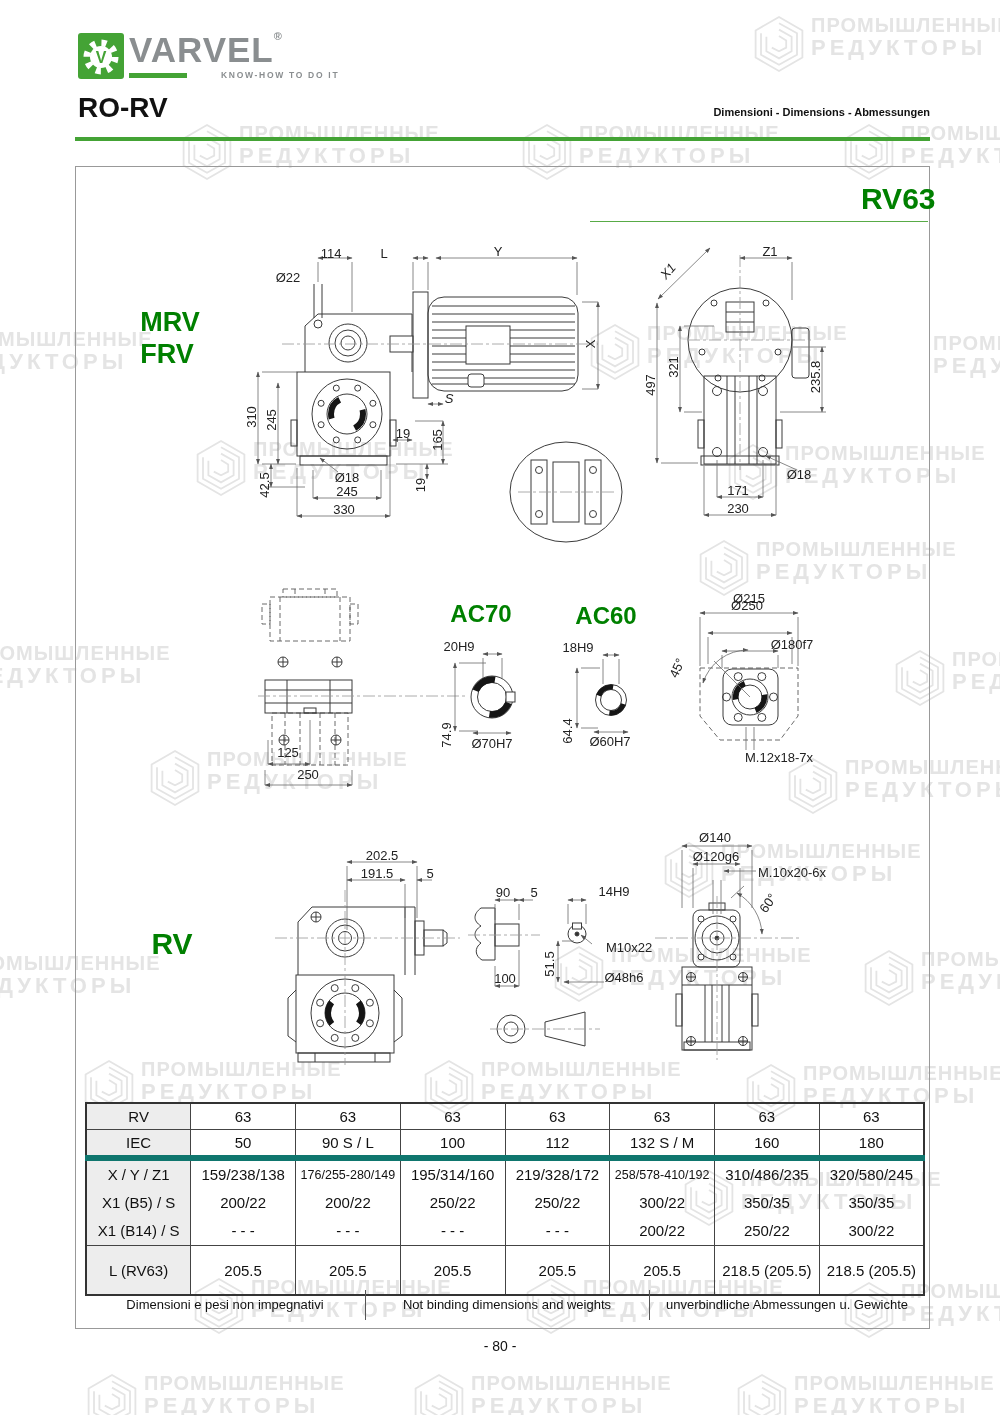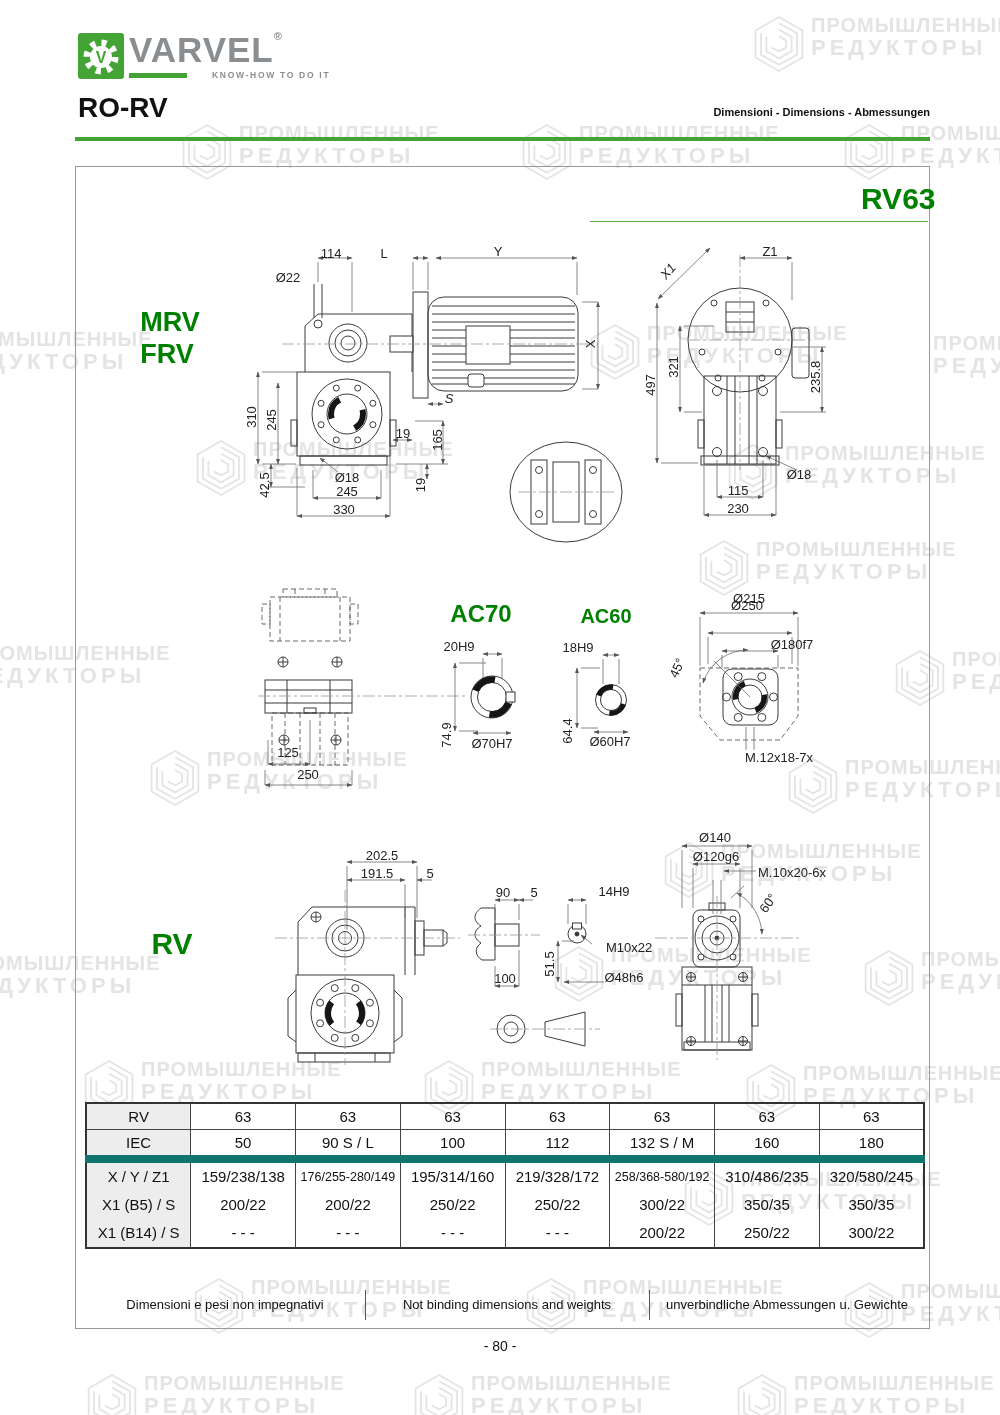--- a/index.html
+++ b/index.html
@@ -12,41 +12,41 @@
   .wm{position:absolute;display:flex;align-items:flex-start;gap:5px;z-index:0;
       color:#e4e4e4;font-weight:bold;white-space:nowrap;pointer-events:none;}
   .wm svg{width:54px;height:60px;flex:none;}
   .wm-l1{font-size:20px;letter-spacing:1px;line-height:22px;}
   .wm-l2{font-size:22px;letter-spacing:4px;line-height:24px;}
   
   .brand-box{left:78px;top:33px;width:46px;height:46px;}
   .brand-word{left:129px;top:30px;font-size:35px;font-weight:bold;color:#8a8e90;letter-spacing:1px;z-index:2;}
   .brand-reg{font-size:11px;vertical-align:22px;}
   .brand-bar{left:129px;top:73px;width:58px;height:5px;background:#44a335;z-index:2;}
-  .brand-tagline{left:193px;top:70px;font-size:8.5px;font-weight:bold;color:#8a8e90;letter-spacing:1.7px;z-index:2;padding-left:19px;}
+  .brand-tagline{left:202px;top:70px;font-size:8.5px;font-weight:bold;color:#8a8e90;letter-spacing:1.7px;z-index:2;padding-left:19px;}
   .series-title{left:78px;top:92px;font-size:28px;font-weight:bold;color:#111;z-index:2;}
   .section-title{right:70px;top:106px;font-size:11px;font-weight:bold;color:#111;z-index:2;}
   .green-rule{left:75px;top:137px;width:855px;height:4px;background:#44a335;z-index:2;}
   
   .content-box{left:75px;top:166px;width:853px;height:1161px;border:1.5px solid #999;z-index:1;background:transparent;}
   .model-label{left:861px;top:182px;font-size:30px;font-weight:bold;color:#008000;z-index:3;}
   .model-rule{left:590px;top:221px;width:338px;height:1px;background:#58ab46;z-index:2;}
   
   .glabel{position:absolute;transform:translate(-50%,-50%);font-weight:bold;color:#008000;z-index:3;white-space:nowrap;}
   .dm{position:absolute;transform:translate(-50%,-50%);font-size:13px;color:#222;z-index:3;white-space:nowrap;}
   .dmv{transform:translate(-50%,-50%) rotate(-90deg);}
   .dit{font-style:italic;}
   
   table.spec{position:absolute;left:85px;top:1102px;width:840px;border-collapse:collapse;
              table-layout:fixed;z-index:2;font-size:15px;color:#111;}
   table.spec{border:2px solid #333;}
   table.spec td{border:1px solid #444;text-align:center;padding:0;background:transparent;}
   table.spec td.lbl{background:#ededed;}
   tr.r1 td{height:25px;}
-  tr.r2 td{height:25px;border-bottom:8px solid #0f766e;}
+  tr.r2 td{height:25px;border-bottom:6px solid #0f766e;}
   tr.rg td{height:84px;vertical-align:middle;}
   tr.rg td div{height:28px;line-height:28px;}
   tr.r4 td{height:48px;}
   .sm{font-size:12.5px;}
   
   .foot-note{position:absolute;top:1297px;font-size:13px;color:#111;z-index:2;text-align:center;transform:translateX(-50%);white-space:nowrap;}
   .foot-div{position:absolute;top:1290px;width:1px;height:30px;background:#555;z-index:2;}
   .page-num{left:0;top:1338px;width:1000px;text-align:center;font-size:14px;color:#111;z-index:2;}
   svg.draw{position:absolute;left:75px;top:230px;z-index:1;}
   .o{stroke:#3b3b3b;fill:none;stroke-width:1;}
@@ -326,21 +326,21 @@
 <div class="abs section-title">Dimensioni - Dimensions - Abmessungen</div>
 <div class="abs green-rule"></div>
 
 <div class="abs content-box"></div>
 <div class="abs model-label">RV63</div>
 <div class="abs model-rule"></div>
 
 <div class="glabel" style="left:170px;top:322px;font-size:27px">MRV</div>
 <div class="glabel" style="left:167px;top:354px;font-size:27px">FRV</div>
 <div class="glabel" style="left:481px;top:614px;font-size:24px">AC70</div>
-<div class="glabel" style="left:606px;top:616px;font-size:20px">AC60</div>
+<div class="glabel" style="left:606px;top:616px;font-size:24px">AC60</div>
 <div class="glabel" style="left:172px;top:944px;font-size:30px">RV</div>
 
 <svg class="draw" width="855" height="860" viewBox="75 230 855 860">
   <defs>
     <marker id="ar" viewBox="0 0 10 10" refX="9" refY="5" markerWidth="7" markerHeight="7" orient="auto-start-reverse">
       <path d="M0,1.5 L10,5 L0,8.5 z" fill="#555"></path>
     </marker>
   </defs>
 
   <g class="o">
@@ -677,21 +677,21 @@
 <span class="dm dmv" style="left:420px;top:485px">19</span>
 <span class="dm dmv" style="left:264px;top:485px">42.5</span>
 <span class="dm" style="left:347px;top:491px">245</span>
 <span class="dm" style="left:344px;top:509px">330</span>
 <span class="dm dit" style="left:668px;top:271px;transform:translate(-50%,-50%) rotate(-48deg)">X1</span>
 <span class="dm" style="left:770px;top:251px">Z1</span>
 <span class="dm dmv" style="left:650px;top:385px">497</span>
 <span class="dm dmv" style="left:673px;top:367px">321</span>
 <span class="dm dmv" style="left:815px;top:377px">235.8</span>
 <span class="dm" style="left:799px;top:474px">Ø18</span>
-<span class="dm" style="left:738px;top:490px">115</span>
+<span class="dm" style="left:738px;top:490px">171</span>
 <span class="dm" style="left:738px;top:508px">230</span>
 
 <span class="dm" style="left:288px;top:752px">125</span>
 <span class="dm" style="left:308px;top:774px">250</span>
 <span class="dm" style="left:459px;top:646px">20H9</span>
 <span class="dm dmv" style="left:446px;top:735px">74.9</span>
 <span class="dm" style="left:492px;top:743px">Ø70H7</span>
 <span class="dm" style="left:578px;top:647px">18H9</span>
 <span class="dm dmv" style="left:567px;top:731px">64.4</span>
 <span class="dm" style="left:610px;top:741px">Ø60H7</span>
@@ -768,35 +768,45 @@
       <div>195/314/160</div>
       <div>250/22</div>
       <div>- - -</div>
     </td>
     <td>
       <div>219/328/172</div>
       <div>250/22</div>
       <div>- - -</div>
     </td>
     <td>
-      <div class="sm">258/368-580/192</div>
+      <div class="sm">258/578-410/192</div>
       <div>300/22</div>
       <div>200/22</div>
     </td>
     <td>
       <div>310/486/235</div>
       <div>350/35</div>
       <div>250/22</div>
     </td>
     <td>
       <div>320/580/245</div>
       <div>350/35</div>
       <div>300/22</div>
     </td>
   </tr>
+  <tr class="r4">
+    <td class="lbl">L (RV63)</td>
+    <td>205.5</td>
+    <td>205.5</td>
+    <td>205.5</td>
+    <td>205.5</td>
+    <td>205.5</td>
+    <td>218.5 (205.5)</td>
+    <td>218.5 (205.5)</td>
+  </tr>
 </tbody>
   </table>
 
 <span class="foot-note" style="left:225px">Dimensioni e pesi non impegnativi</span>
 <div class="foot-div" style="left:365px"></div>
 <span class="foot-note" style="left:507px">Not binding dimensions and weights</span>
 <div class="foot-div" style="left:649px"></div>
 <span class="foot-note" style="left:787px">unverbindliche Abmessungen u. Gewichte</span>
 
 <div class="abs page-num">- 80 -</div>

